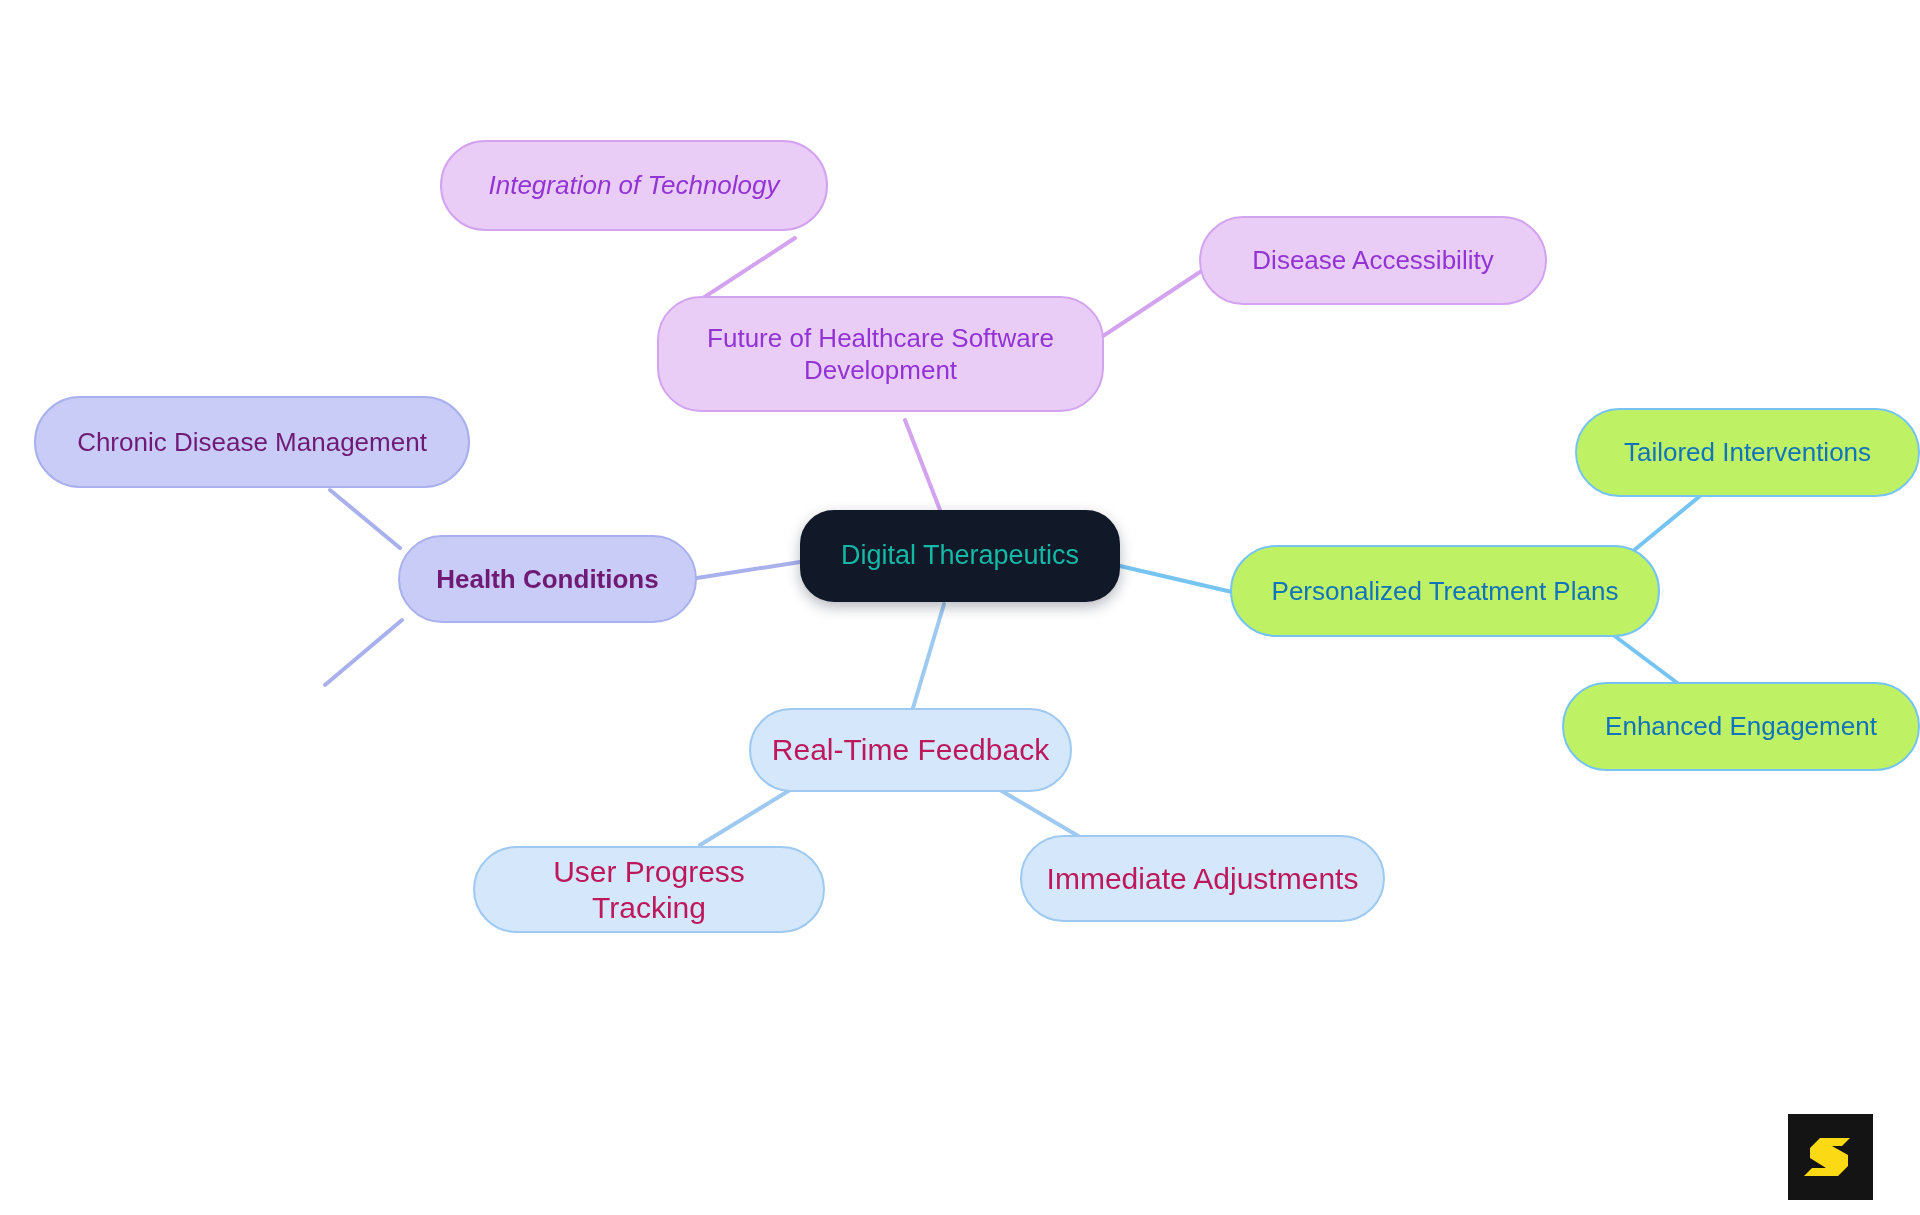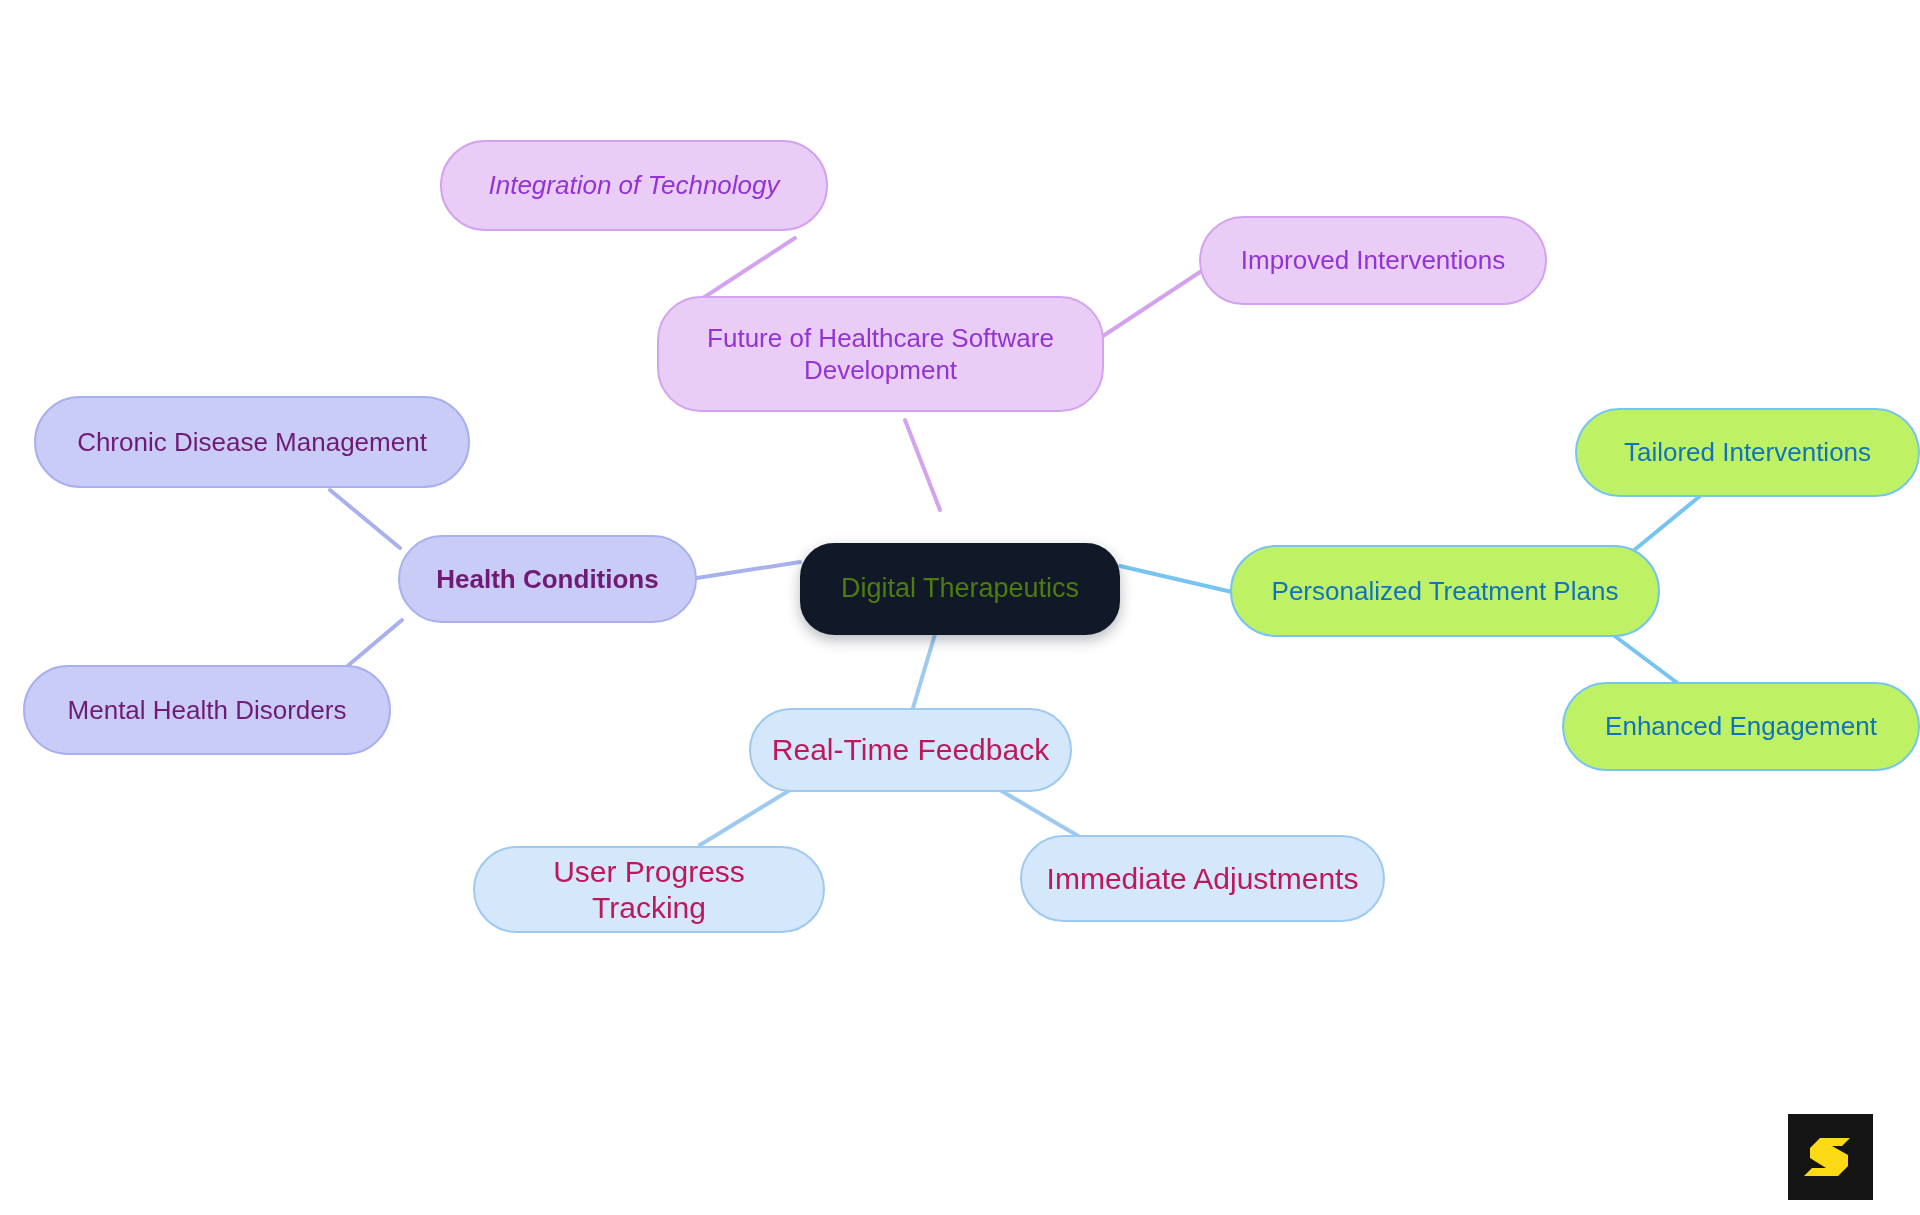--- a/index.html
+++ b/index.html
@@ -38,25 +38,24 @@
     border-radius: 999px;
     border-style: solid;
     border-width: 2px;
     line-height: 1.18;
     white-space: pre-line;
     padding: 0 18px;
   }
   .node-root {
     background: #111827;
     border-color: #111827;
-    color: #4d7c0f;
+    color: #14b8a6;
     border-radius: 34px;
     font-size: 27px;
     box-shadow: 0 5px 14px rgba(15, 23, 42, 0.30);
-    margin-top: 33px;
   }
   .node-purple {
     background: #e9cdf7;
     border-color: #d3a3ef;
     color: #9333d4;
     font-size: 26px;
   }
   .node-periwinkle {
     background: #c8ccf6;
     border-color: #a9b0ee;
@@ -123,27 +122,26 @@
     <path d="M 1000 790 L 1085 840" stroke="#9ec9f1" stroke-width="4" fill="none" stroke-linecap="round"></path>
   </svg>
 
   <div class="node node-root" style="left:800px; top:510px; width:320px; height:92px;">Digital Therapeutics</div>
 
   <div class="node node-purple node-multiline" style="left:657px; top:296px; width:447px; height:116px;">Future of Healthcare Software
 Development</div>
 
   <div class="node node-purple" style="left:440px; top:140px; width:388px; height:91px;font-style:italic;">Integration of Technology</div>
 
-  <div class="node node-purple" style="left:1199px; top:216px; width:348px; height:89px;">Improved Interventions</div>
+  <div class="node node-purple" style="left:1199px; top:216px; width:348px; height:89px;">Disease Accessibility</div>
 
   <div class="node node-periwinkle" style="left:398px; top:535px; width:299px; height:88px;font-weight:bold;">Health Conditions</div>
 
   <div class="node node-periwinkle" style="left:34px; top:396px; width:436px; height:92px;">Chronic Disease Management</div>
 
-  <div class="node node-periwinkle" style="left:23px; top:665px; width:368px; height:90px;">Mental Health Disorders</div>
 
   <div class="node node-sky" style="left:1230px; top:545px; width:430px; height:92px;">Personalized Treatment Plans</div>
 
   <div class="node node-sky" style="left:1575px; top:408px; width:345px; height:89px;">Tailored Interventions</div>
 
   <div class="node node-sky" style="left:1562px; top:682px; width:358px; height:89px;">Enhanced Engagement</div>
 
   <div class="node node-lightblue" style="left:749px; top:708px; width:323px; height:84px;">Real-Time Feedback</div>
 
   <div class="node node-lightblue" style="left:473px; top:846px; width:352px; height:87px;">User Progress Tracking</div>

